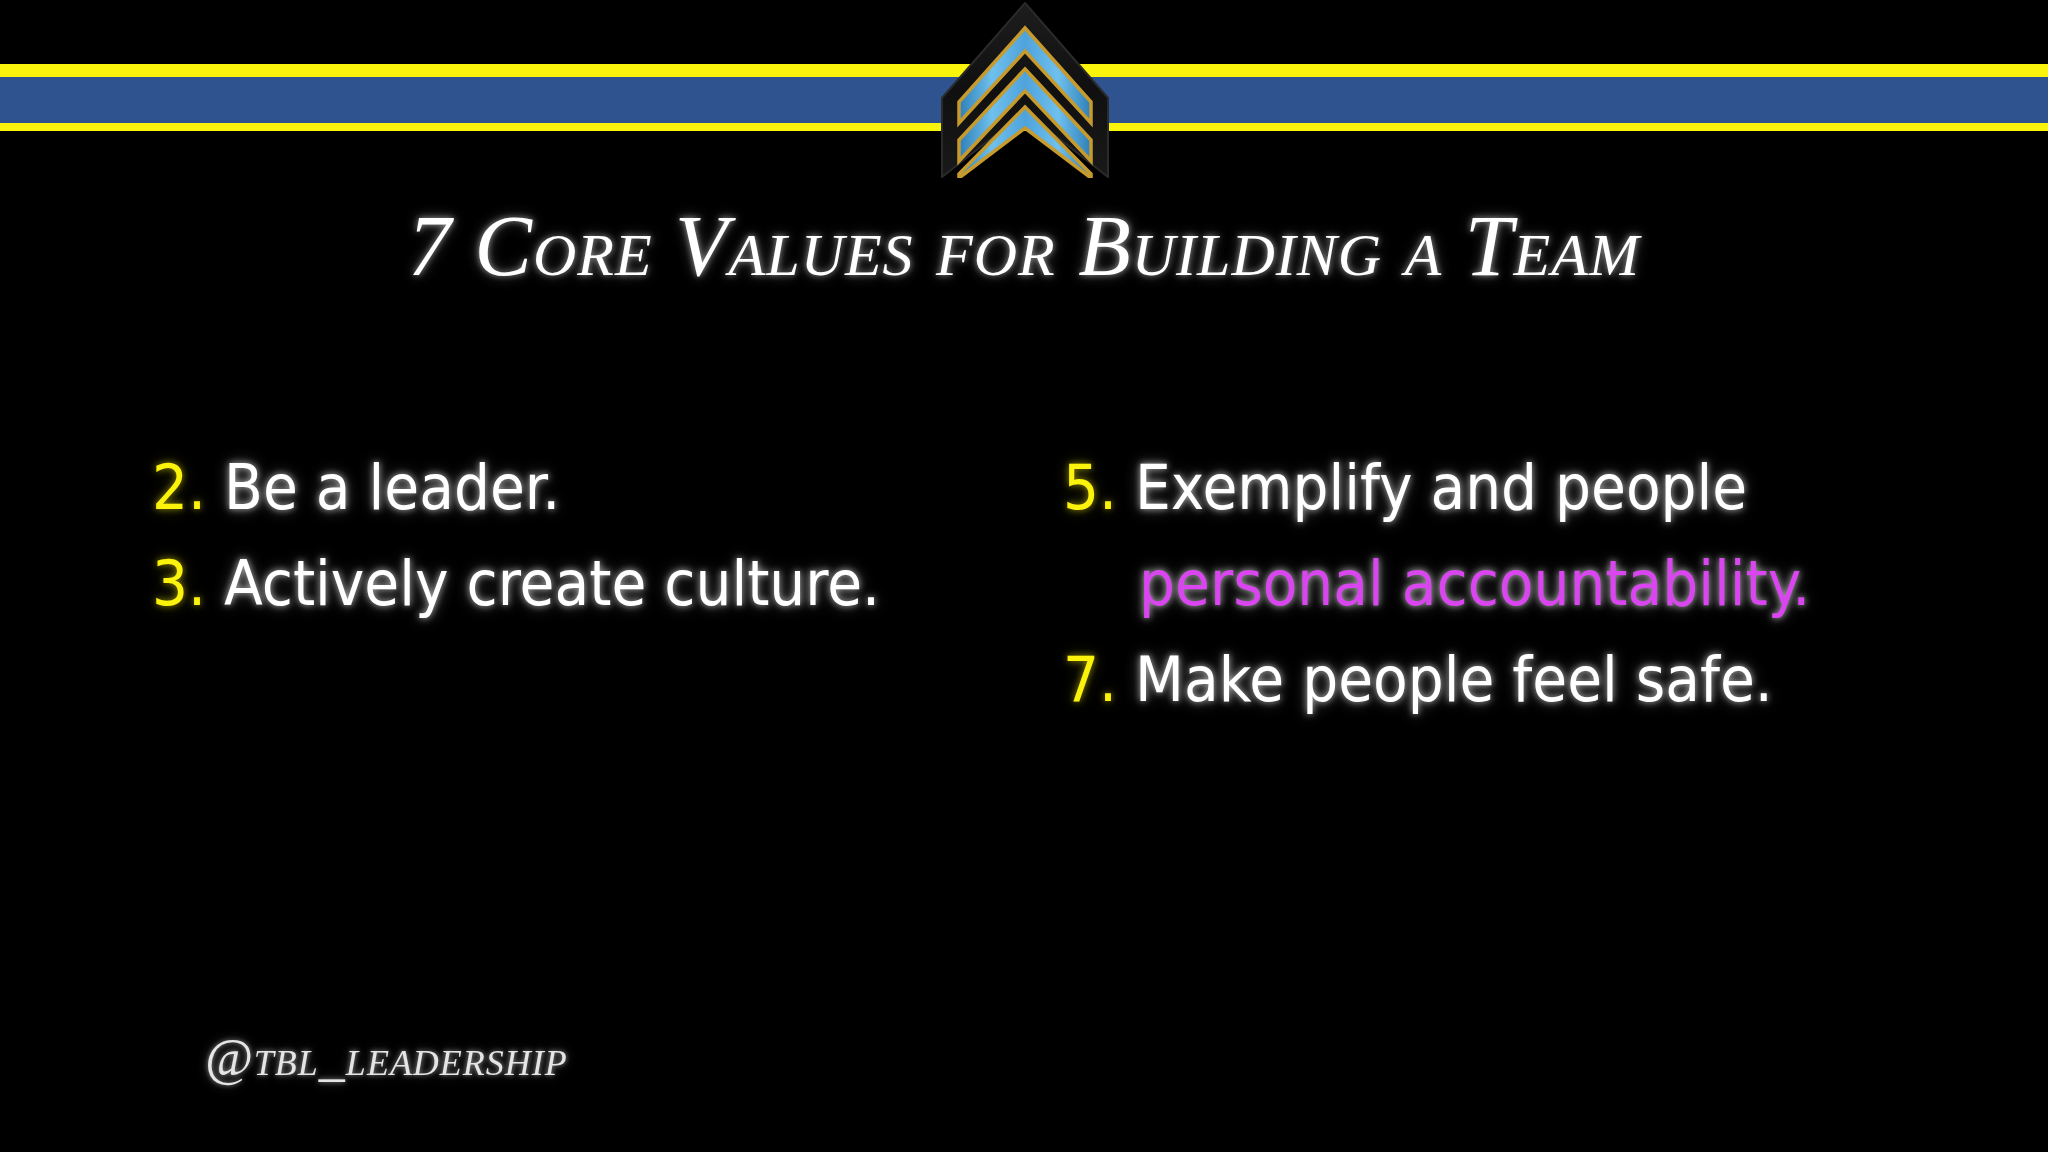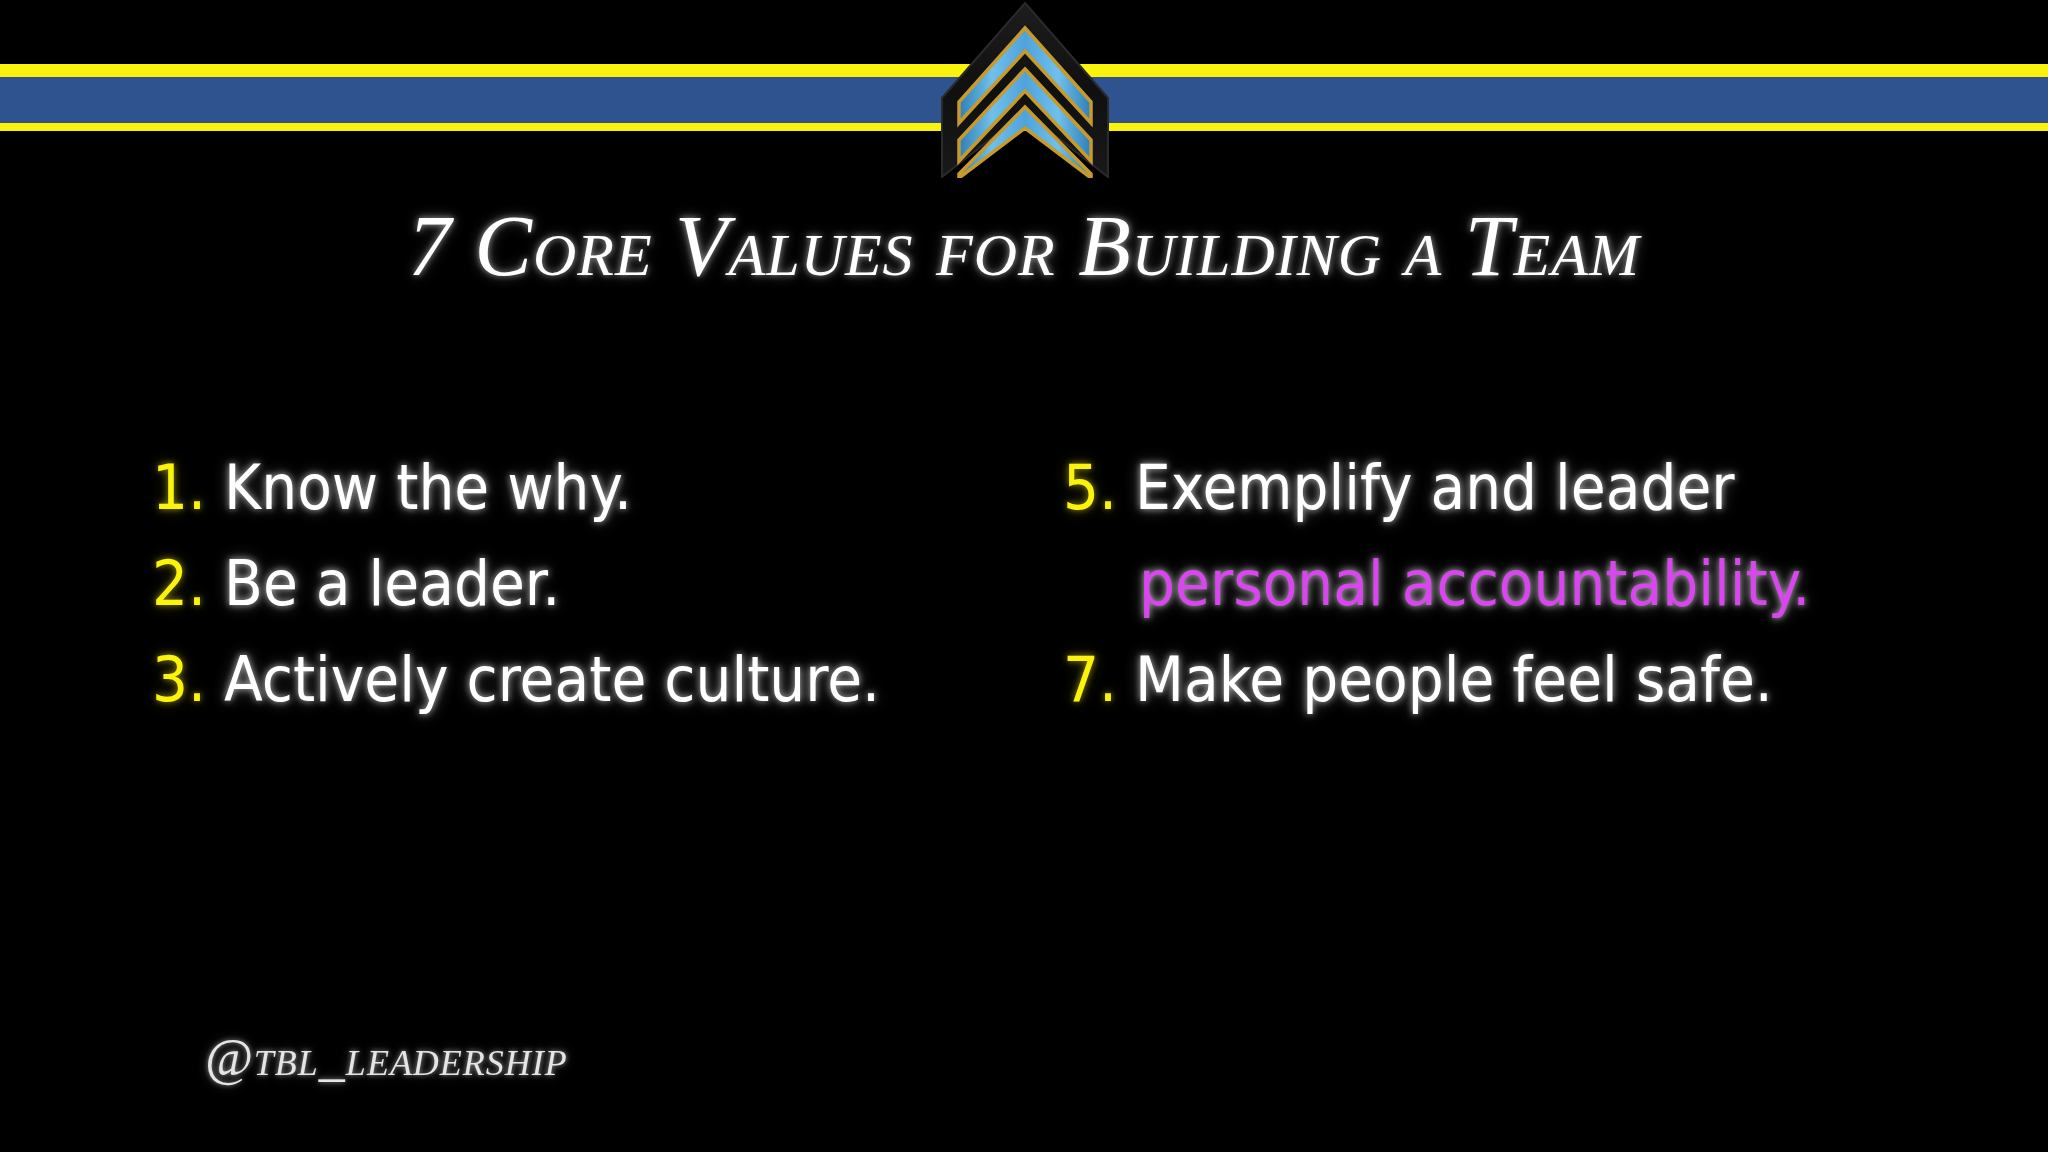--- a/index.html
+++ b/index.html
@@ -190,37 +190,33 @@
       <path d="M84 105 L150 172 L150 176 L84 126 L18 176 L18 172 Z" fill="url(#chevg)" stroke="#C79A2E" stroke-width="3.5"></path>
     </svg>
   </div>
 
   <div class="title">7 Core Values for Building a Team</div>
 
   <div class="columns">
 
     <div class="col col-left">
       <div class="item">
-        <span class="num">1.</span>
-        <span class="txt">Know the why.</span>
-      </div>
-      <div class="item">
         <span class="num">2.</span>
         <span class="txt">Be a leader.</span>
       </div>
       <div class="item">
         <span class="num">3.</span>
         <span class="txt">Actively create culture.</span>
       </div>
     </div>
 
     <div class="col col-right">
       <div class="item">
         <span class="num">5.</span>
-        <span class="txt">Exemplify and leader</span>
+        <span class="txt">Exemplify and people</span>
       </div>
       <div class="item-cont">personal accountability.</div>
       <div class="item">
         <span class="num">7.</span>
         <span class="txt">Make people feel safe.</span>
       </div>
     </div>
 
   </div>
 

